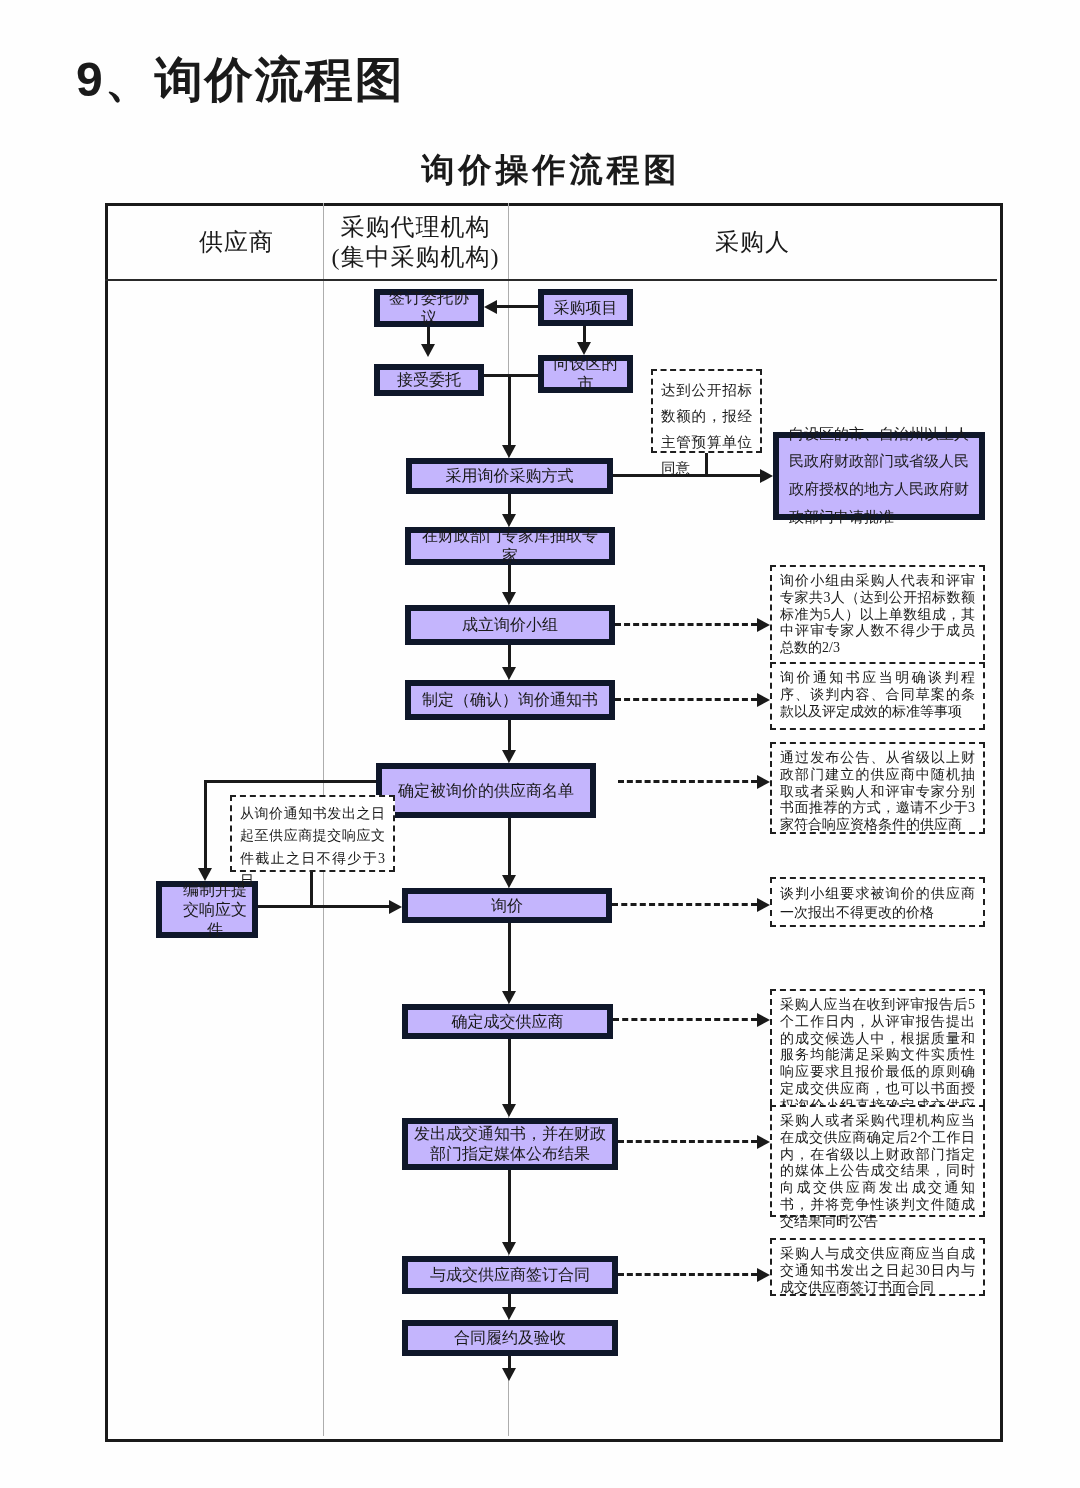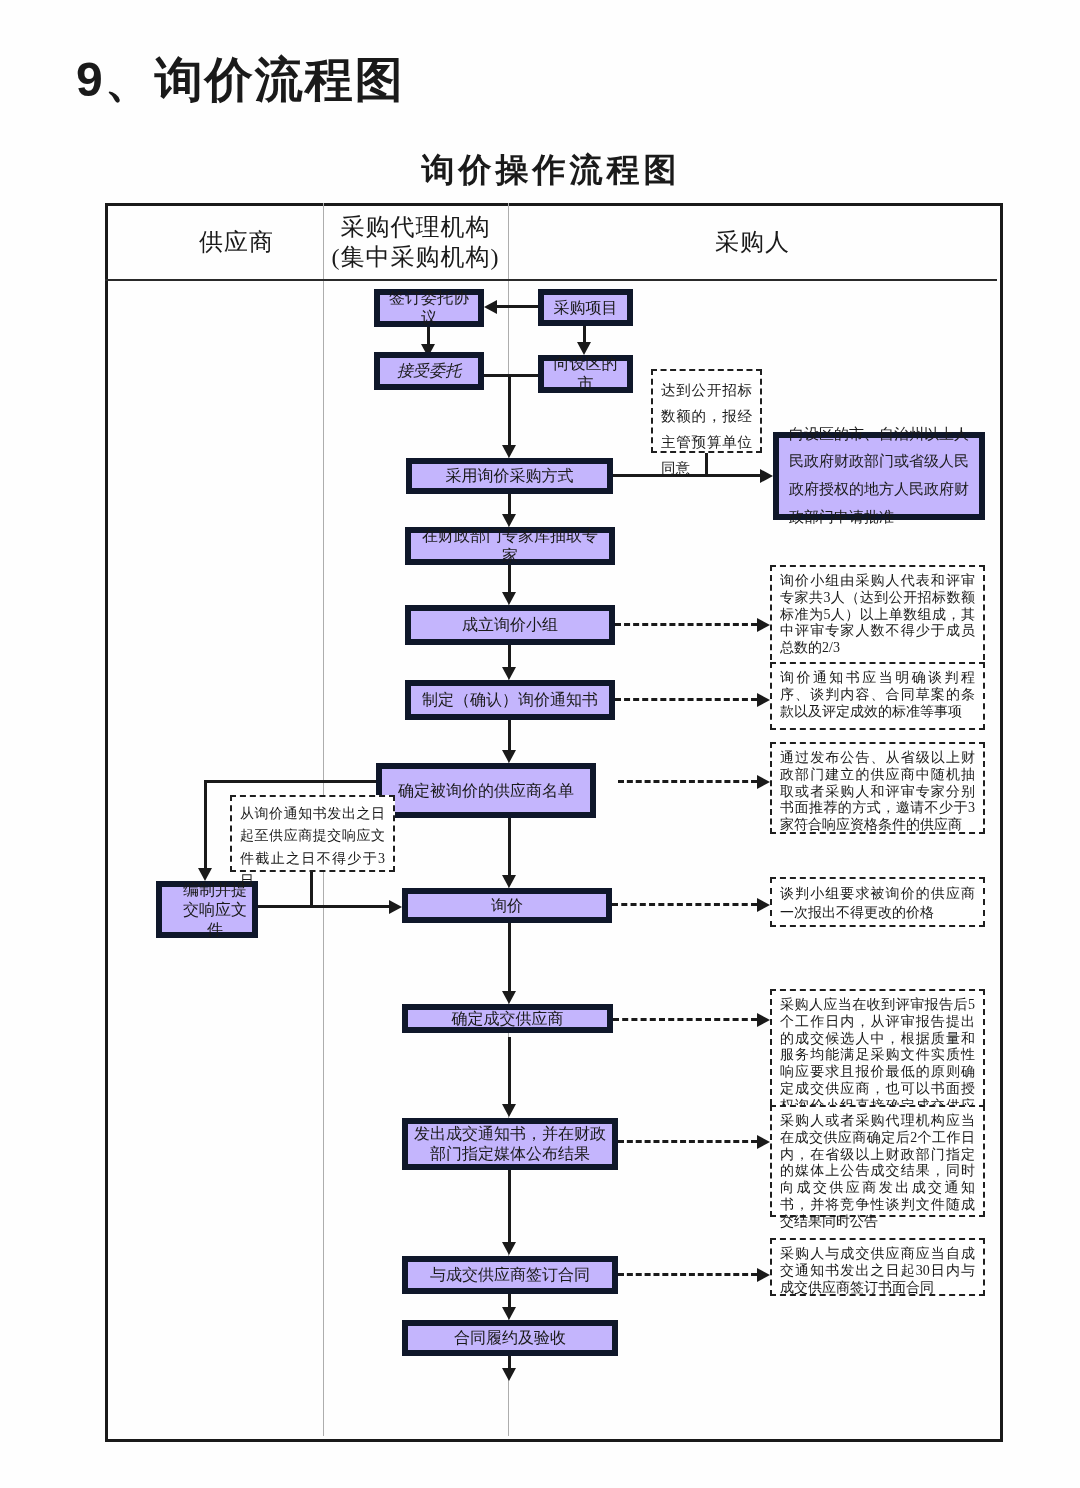--- a/index.html
+++ b/index.html
@@ -100,30 +100,30 @@
   <div class="ah right" style="left:757px;top:898px;"></div>
   <div class="dh" style="left:613px;top:1018px;width:144px;"></div>
   <div class="ah right" style="left:757px;top:1013px;"></div>
   <div class="dh" style="left:618px;top:1140px;width:139px;"></div>
   <div class="ah right" style="left:757px;top:1135px;"></div>
   <div class="dh" style="left:618px;top:1273px;width:139px;"></div>
   <div class="ah right" style="left:757px;top:1268px;"></div>
 
   <div class="box" style="left:374px;top:289px;width:110px;height:38px;">签订委托协议</div>
   <div class="box" style="left:538px;top:289px;width:95px;height:37px;">采购项目</div>
-  <div class="box" style="left:374px;top:352px;width:110px;height:38px;font-style:italic;">接受委托</div>
+  <div class="box" style="left:374px;top:364px;width:110px;height:32px;">接受委托</div>
   <div class="box" style="left:538px;top:355px;width:95px;height:38px;">向设区的市</div>
   <div class="box" style="left:406px;top:458px;width:207px;height:36px;">采用询价采购方式</div>
   <div class="box" style="left:405px;top:527px;width:210px;height:38px;">在财政部门专家库抽取专家</div>
   <div class="box" style="left:405px;top:605px;width:210px;height:40px;">成立询价小组</div>
   <div class="box" style="left:405px;top:680px;width:210px;height:40px;">制定（确认）询价通知书</div>
   <div class="box" style="left:376px;top:763px;width:220px;height:55px;">确定被询价的供应商名单</div>
   <div class="box" style="left:156px;top:881px;width:102px;height:57px;padding-left:20px;">编制并提交响应文件</div>
   <div class="box" style="left:402px;top:888px;width:210px;height:35px;">询价</div>
-  <div class="box" style="left:402px;top:1004px;width:211px;height:29px;">确定成交供应商</div>
+  <div class="box" style="left:402px;top:1004px;width:211px;height:35px;">确定成交供应商</div>
   <div class="box" style="left:402px;top:1118px;width:216px;height:52px;">发出成交通知书，并在财政部门指定媒体公布结果</div>
   <div class="box" style="left:402px;top:1256px;width:216px;height:38px;">与成交供应商签订合同</div>
   <div class="box" style="left:402px;top:1320px;width:216px;height:36px;">合同履约及验收</div>
   <div class="box" style="left:773px;top:432px;width:212px;height:88px;font-size:15px;line-height:1.85;justify-content:flex-start;text-align:justify;padding:4px 10px;">向设区的市、自治州以上人民政府财政部门或省级人民政府授权的地方人民政府财政部门申请批准</div>
 
   <div class="note" style="left:651px;top:369px;width:111px;height:84px;line-height:1.8;font-size:14.5px;">达到公开招标数额的，报经主管预算单位同意</div>
   <div class="note" style="left:770px;top:565px;width:215px;height:105px;">询价小组由采购人代表和评审专家共3人（达到公开招标数额标准为5人）以上单数组成，其中评审专家人数不得少于成员总数的2/3</div>
   <div class="note" style="left:770px;top:662px;width:215px;height:68px;">询价通知书应当明确谈判程序、谈判内容、合同草案的条款以及评定成效的标准等事项</div>
   <div class="note" style="left:770px;top:742px;width:215px;height:92px;">通过发布公告、从省级以上财政部门建立的供应商中随机抽取或者采购人和评审专家分别书面推荐的方式，邀请不少于3家符合响应资格条件的供应商</div>
   <div class="note" style="left:230px;top:795px;width:165px;height:77px;line-height:1.6;">从询价通知书发出之日起至供应商提交响应文件截止之日不得少于3日</div>

